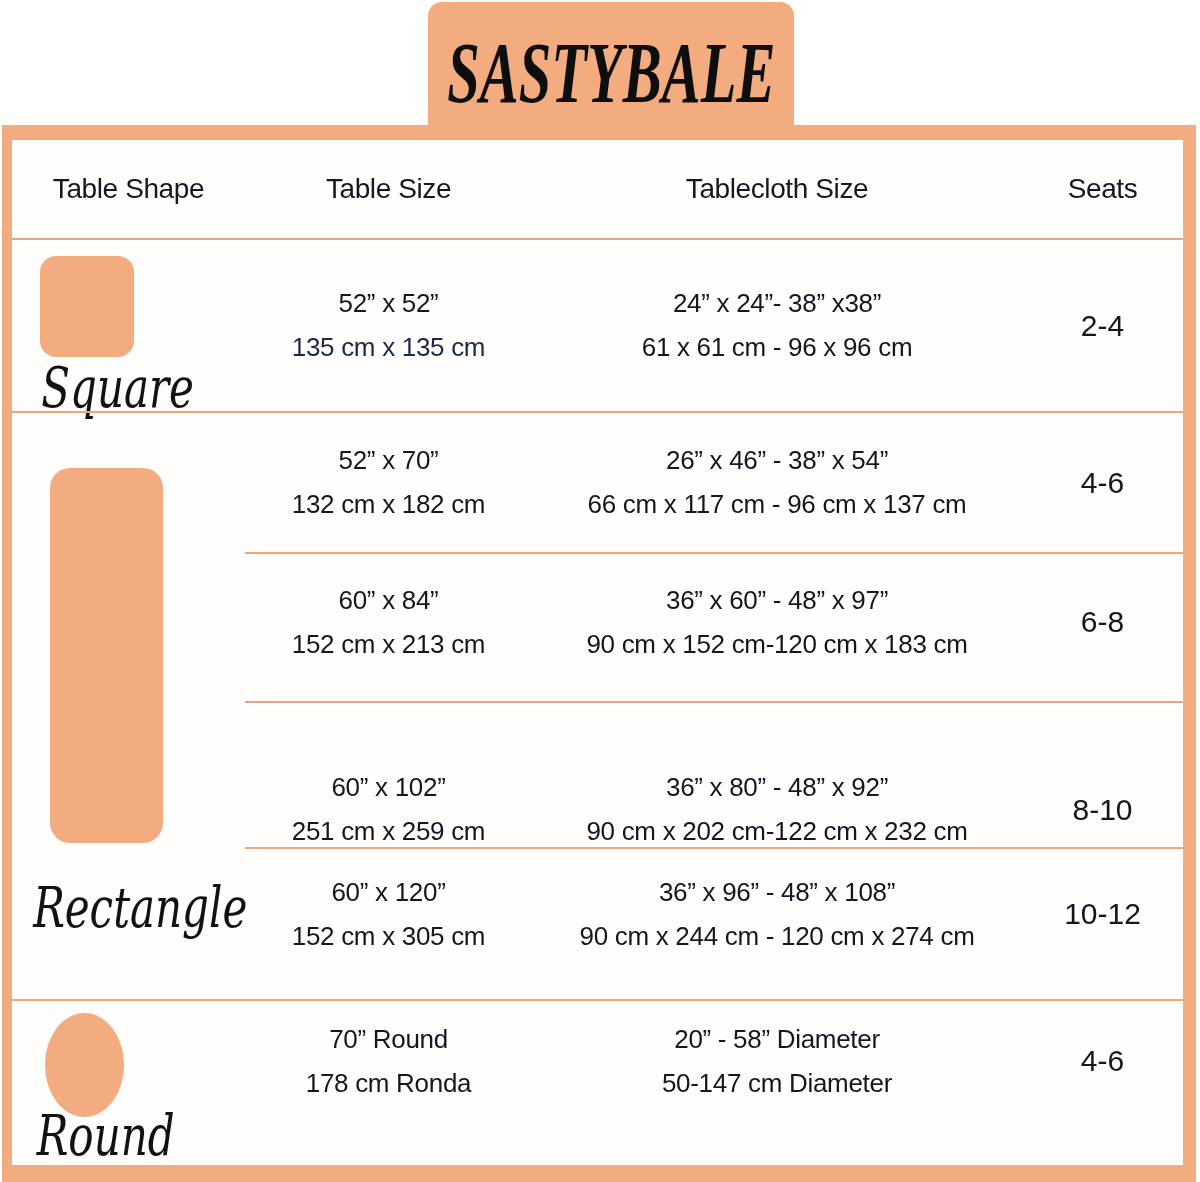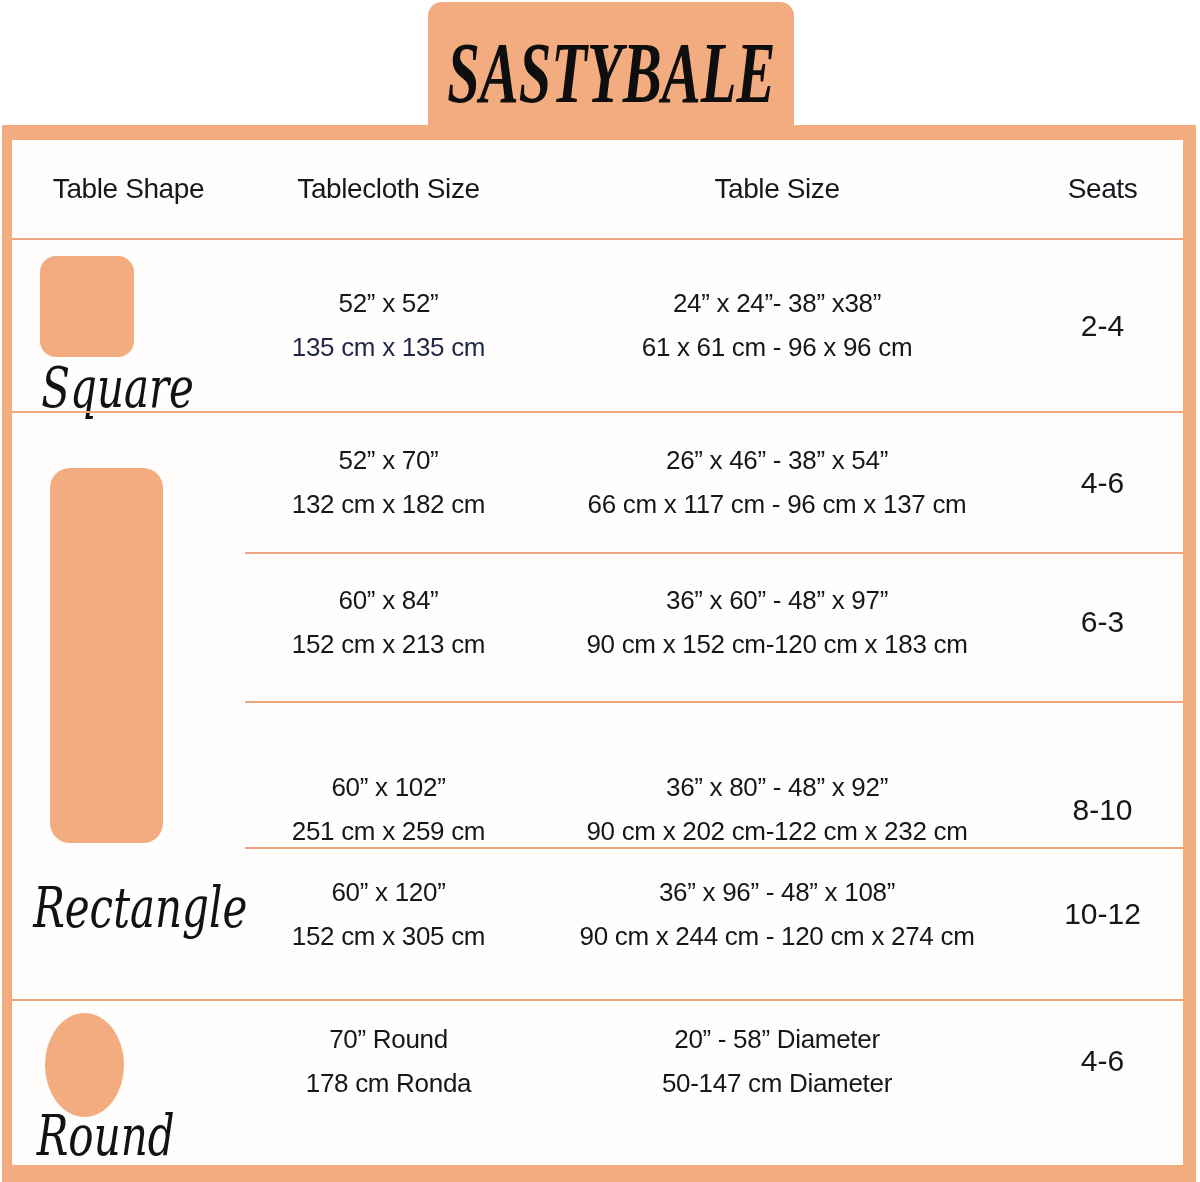--- a/index.html
+++ b/index.html
@@ -82,24 +82,24 @@
 
 <div class="frame">
   <div class="frame-inner"></div>
 </div>
 
 <div class="trow" style="top:140px;height:98px;">
   <div class="cell">
     <span class="header-cell">Table Shape</span>
   </div>
   <div class="cell">
+    <span class="header-cell">Table Size</span>
+  </div>
+  <div class="cell">
     <span class="header-cell">Tablecloth Size</span>
-  </div>
-  <div class="cell">
-    <span class="header-cell">Table Size</span>
   </div>
   <div class="cell">
     <span class="header-cell">Seats</span>
   </div>
 </div>
 
 <div class="trow" style="top:240px;height:171px;">
   <div class="cell"></div>
   <div class="cell">
     <span class="meas">52” x 52”</span>
@@ -133,21 +133,21 @@
   <div class="cell"></div>
   <div class="cell">
     <span class="meas">60” x 84”</span>
     <span class="meas">152 cm x 213 cm</span>
   </div>
   <div class="cell">
     <span class="meas">36” x 60” - 48” x 97”</span>
     <span class="meas">90 cm x 152 cm-120 cm x 183 cm</span>
   </div>
   <div class="cell">
-    <span class="seats">6-3</span>
+    <span class="seats">6-8</span>
   </div>
 </div>
 
 <div class="trow" style="top:702px;height:145px;margin-top:35px;">
   <div class="cell"></div>
   <div class="cell">
     <span class="meas">60” x 102”</span>
     <span class="meas">251 cm x 259 cm</span>
   </div>
   <div class="cell">

